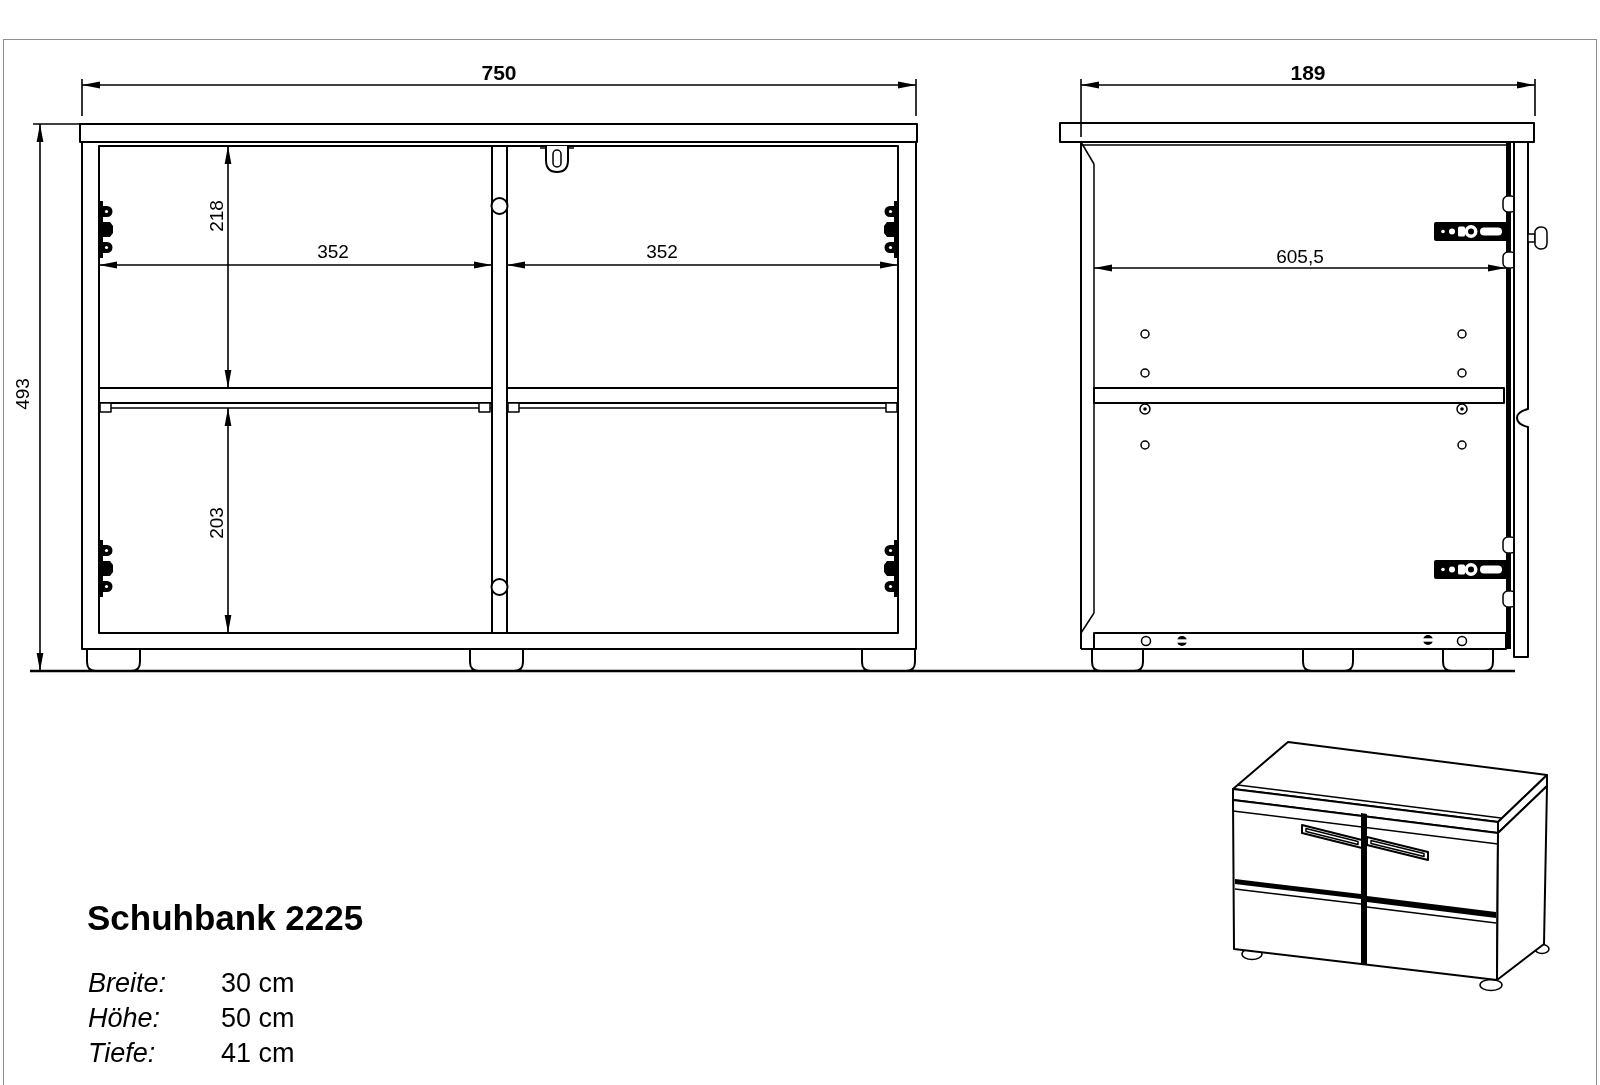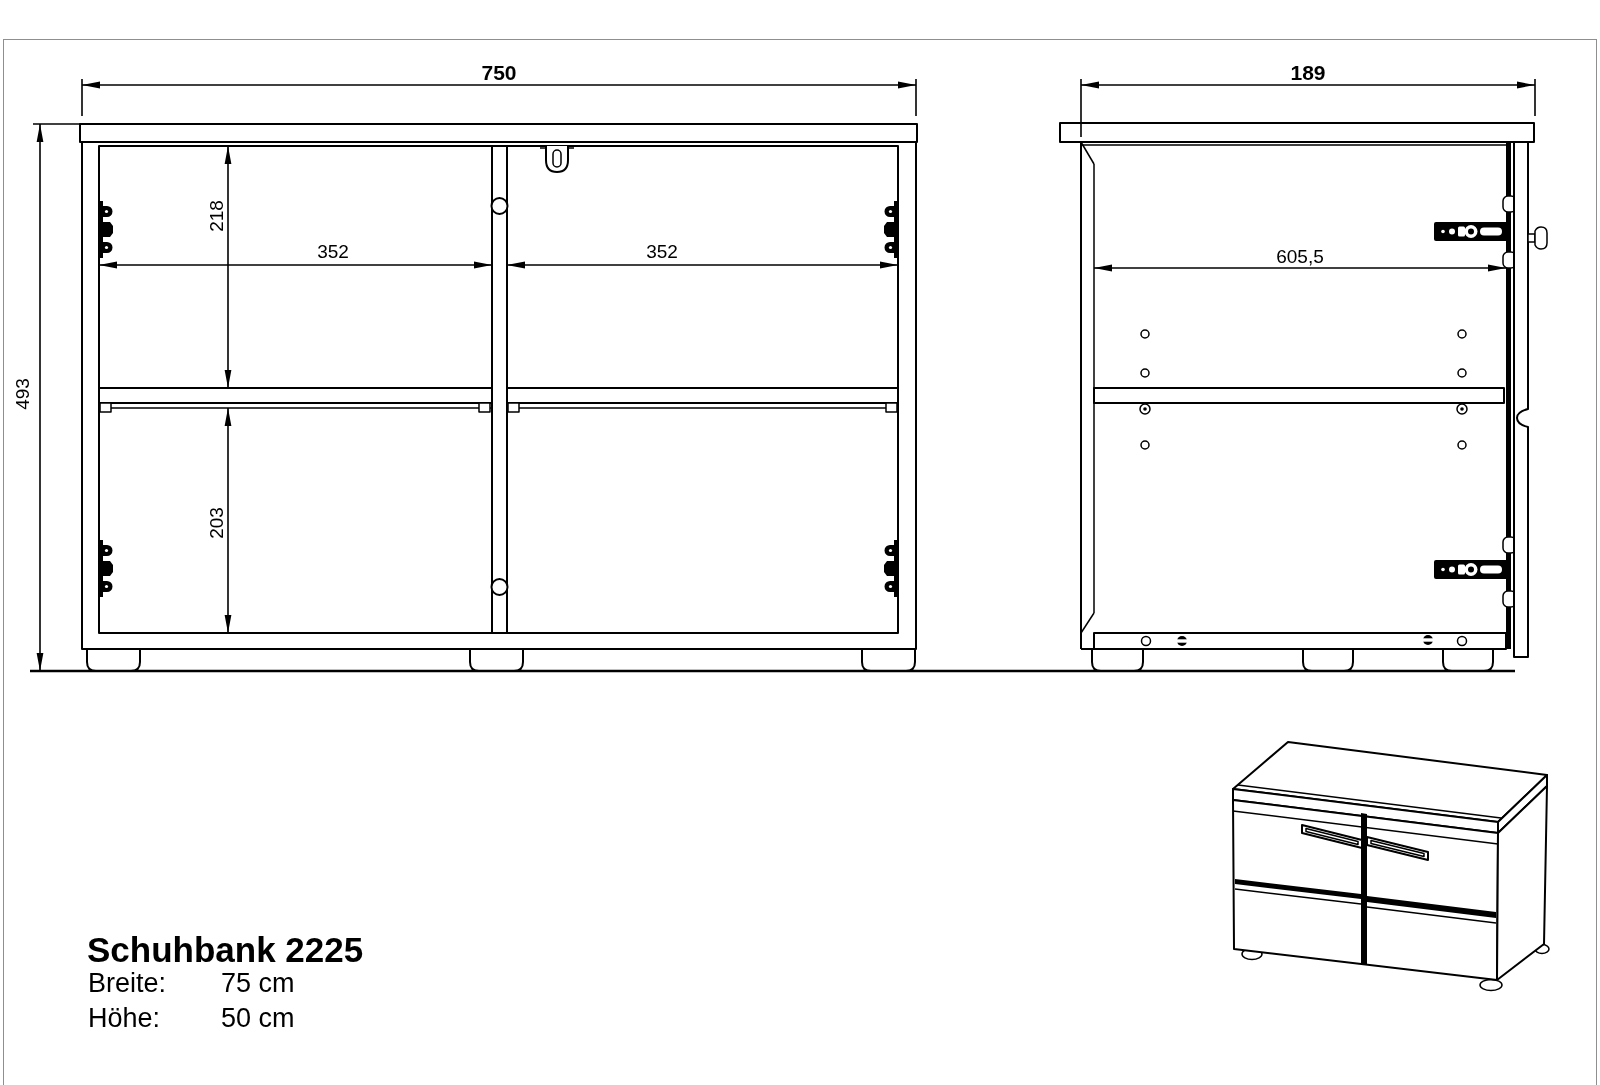--- a/index.html
+++ b/index.html
@@ -13,24 +13,24 @@
   .nofill{fill:none;}
   .solid{fill:#000000;stroke:none;}
   .dimln{stroke:#000000;stroke-width:1.6;fill:none;}
   .arrow{fill:#000000;stroke:none;}
   
   .dim{position:absolute;transform:translate(-50%,-50%);font-size:19px;line-height:1;
        white-space:nowrap;}
   .dim.big{font-size:21px;font-weight:bold;}
   .dim.rot{transform:translate(-50%,-50%) rotate(-90deg);}
   
-  .title{position:absolute;left:87px;top:896px;font-size:35px;font-weight:bold;line-height:1;}
+  .title{position:absolute;left:87px;top:864px;font-size:35px;font-weight:bold;line-height:1;}
   .specs{position:absolute;left:88px;top:930px;font-size:27px;}
   .spec-row{display:flex;height:35px;align-items:center;}
-  .spec-label{width:133px;}
+  .spec-label{width:133px;font-style:italic;}
 </style>
 </head>
 <body>
 
 <div class="sheet">
   <div class="frame"></div>
 
   <svg class="drawing" width="1600" height="1085" viewBox="0 0 1600 1085">
 
     <g>
@@ -244,20 +244,24 @@
   <span class="dim rot" style="left:216px;top:180px">218</span>
   <span class="dim rot" style="left:216px;top:487px">203</span>
   <span class="dim" style="left:333px;top:215px">352</span>
   <span class="dim" style="left:662px;top:215px">352</span>
   <span class="dim" style="left:1300px;top:220px">605,5</span>
 
   <div class="title">Schuhbank 2225</div>
   <div class="specs">
     <div class="spec-row">
       <span class="spec-label">Breite:</span>
-      <span class="spec-value">75 cm</span>
+      <span class="spec-value">30 cm</span>
     </div>
     <div class="spec-row">
       <span class="spec-label">Höhe:</span>
       <span class="spec-value">50 cm</span>
     </div>
+    <div class="spec-row">
+      <span class="spec-label">Tiefe:</span>
+      <span class="spec-value">41 cm</span>
+    </div>
   </div>
 </div>
 
 </body></html>

